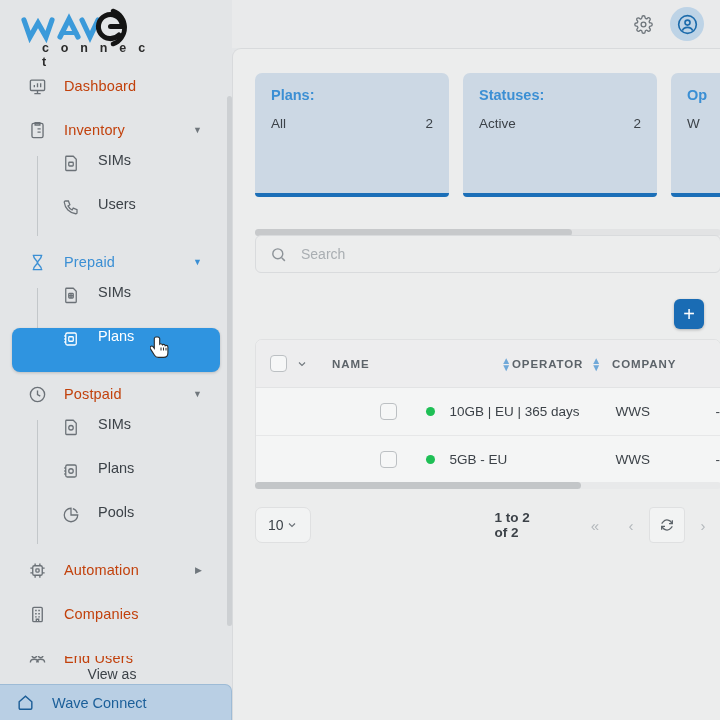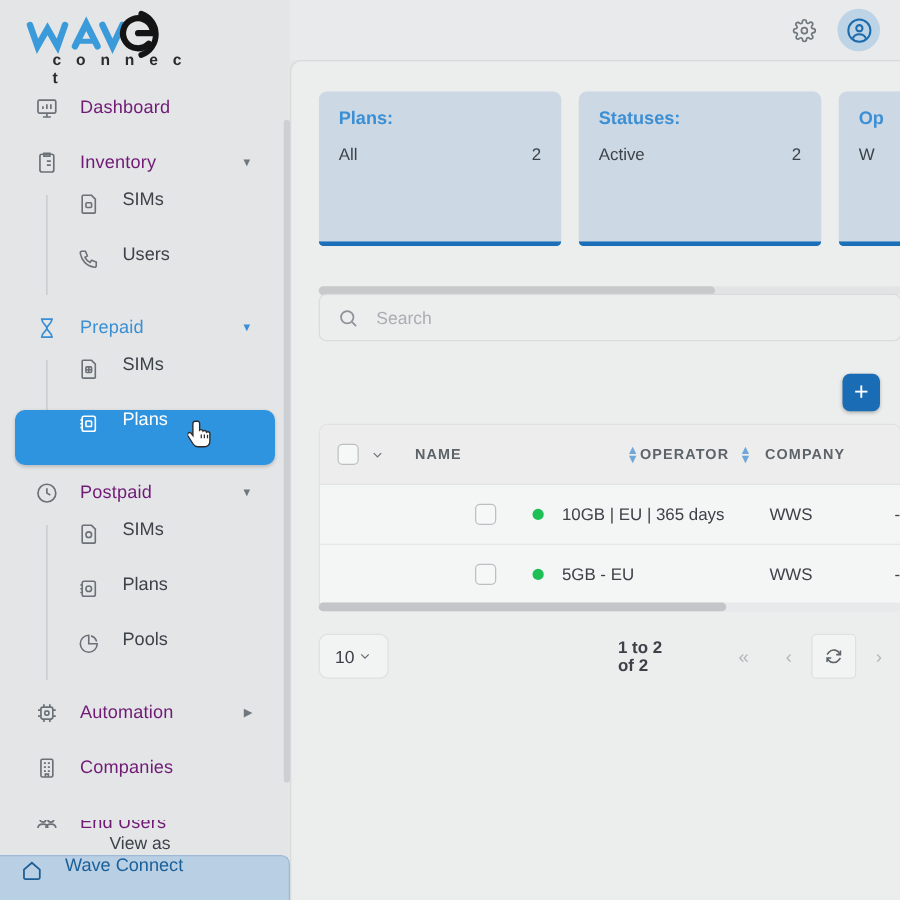--- a/index.html
+++ b/index.html
@@ -41,21 +41,21 @@
   }
   .nav-item .ico {
     width: 22px; height: 22px;
     display: flex; align-items: center; justify-content: center;
     color: #6b7177;
     flex: 0 0 22px;
   }
   .nav-item .lbl {
     margin-left: 16px;
     font-size: 14.5px;
-    color: #701a75;
+    color: #c2410c;
     letter-spacing: .15px;
   }
   .nav-item .caret {
     position: absolute; right: 18px; top: 50%;
     transform: translateY(-50%);
     font-size: 9px; color: #70777d;
   }
   .nav-item.section-active .ico { color: #3b8fd4; }
   .nav-item.section-active .lbl { color: #3b8fd4; }
   .nav-item.section-active .caret { color: #3b8fd4; }
@@ -104,21 +104,21 @@
     width: 224px; text-align: center;
     font-size: 14px; color: #3c4248;
   }
   .org-bar {
     position: absolute; left: 0; bottom: 0;
     width: 232px; height: 36px;
     background: #b9cfe4;
     border-top: 1px solid #9dbbd6;
     border-right: 1px solid #9dbbd6;
     border-top-right-radius: 7px;
-    display: flex; 
+    display: flex; align-items: center;
     padding-left: 14px;
     cursor: pointer;
   }
   .org-bar .ico { color: #1c5d96; width: 22px; height: 22px;
     display:flex; align-items:center; justify-content:center; }
   .org-bar .lbl { margin-left: 16px; font-size: 14.5px; color: #1b5f99; font-weight: 500; }
 
   .sb-vscroll {
     position: absolute; right: 0; top: 96px;
     width: 5px; height: 530px;

